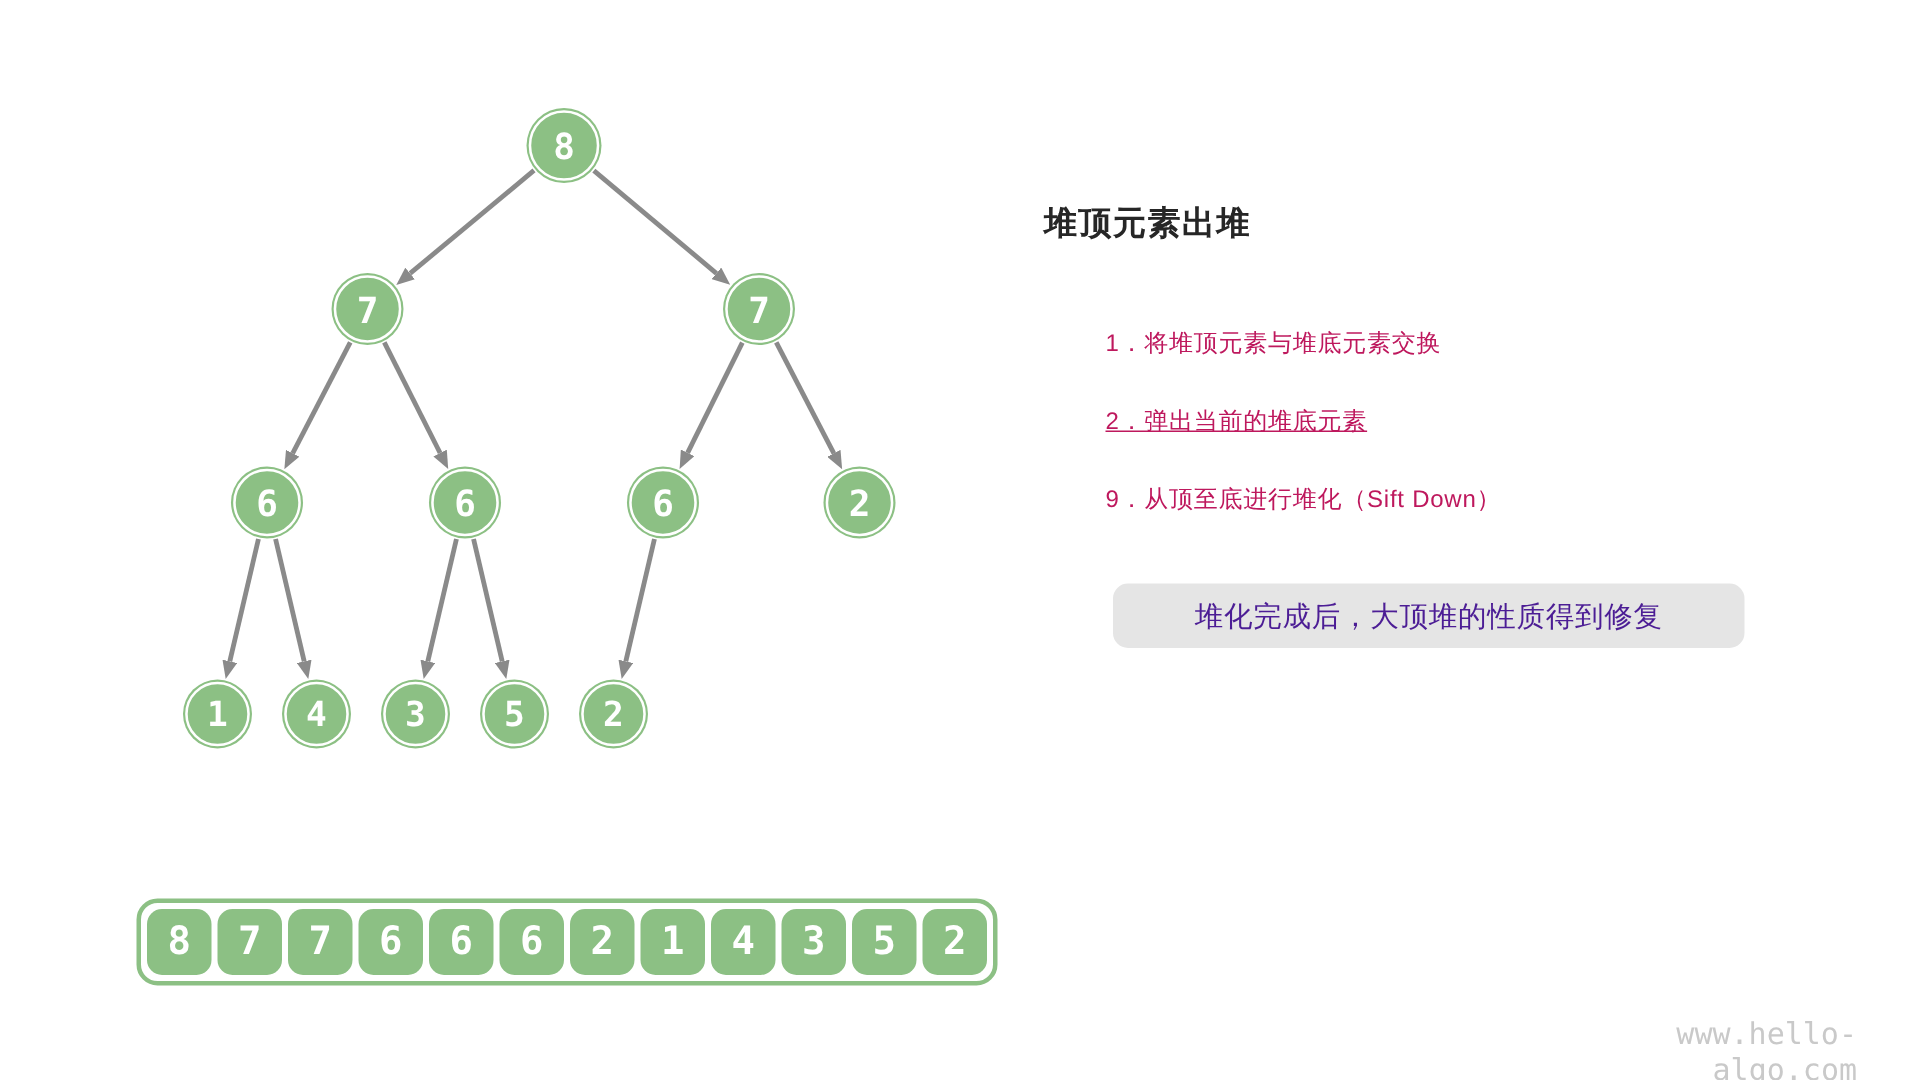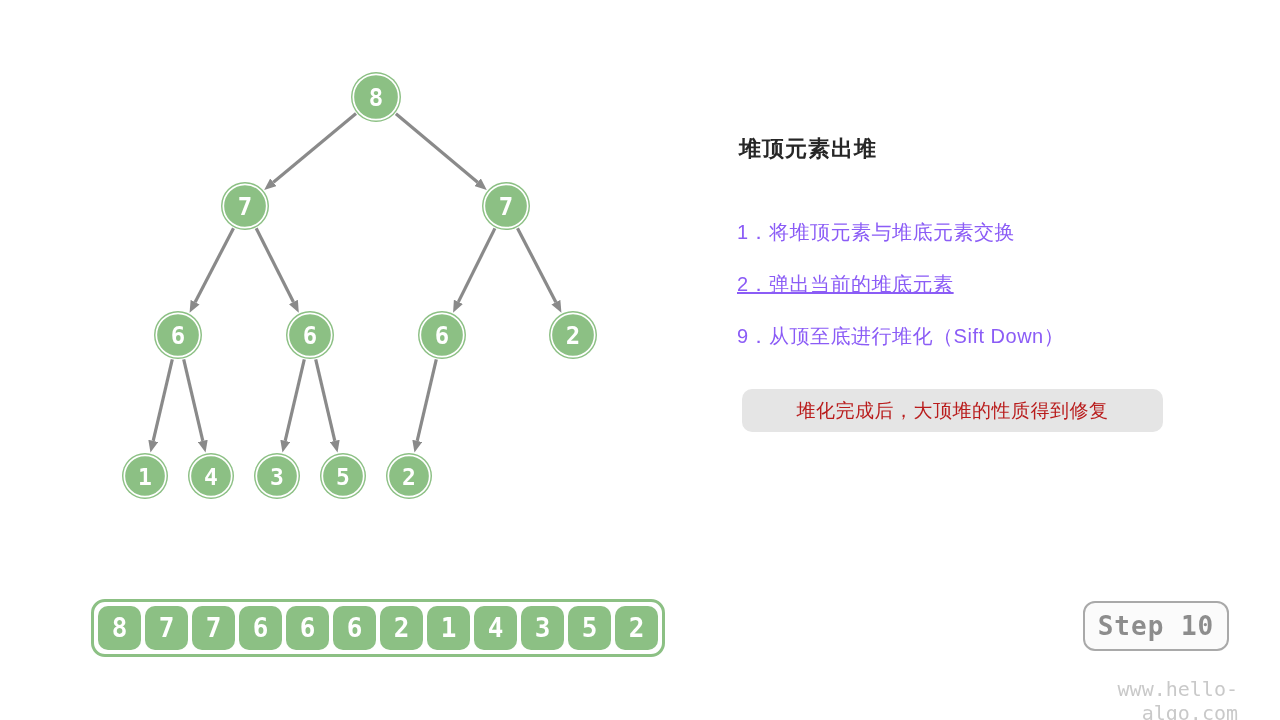--- a/index.html
+++ b/index.html
@@ -7,40 +7,40 @@
   body {
     font-family: "Liberation Sans", sans-serif;
     background: #ffffff;
     position: relative;
     overflow: hidden;
   }
   .stage { position: absolute; inset: 0; width: 1280px; height: 720px; }
   .tree-svg { position: absolute; left: 0; top: 0; width: 1280px; height: 720px; }
 
   .panel-title {
-    position: absolute; left: 739px; top: 134px;
+    position: absolute; left: 696px; top: 134px;
     font-size: 22px; font-weight: bold; color: #262626;
     letter-spacing: 1px;
   }
   .step-item {
     position: absolute; left: 737px;
-    font-size: 20px; color: #8b5cf6;
+    font-size: 16px; color: #be185d;
     letter-spacing: 0.5px; white-space: nowrap;
   }
   .step-1 { top: 219px; }
   .step-2 { top: 271px; text-decoration: underline; }
   .step-3 { top: 323px; }
 
   .note-callout {
     position: absolute; left: 742px; top: 389px;
     width: 421px; height: 43px;
     background: #e5e5e5; border-radius: 10px;
     display: flex; align-items: center; justify-content: center;
   }
-  .note-text { font-size: 19px; color: #b91c1c; letter-spacing: 0.5px; }
+  .note-text { font-size: 19px; color: #4c1d95; letter-spacing: 0.5px; }
 
   .heap-array {
     position: absolute; left: 91px; top: 599px;
     display: flex; gap: 4px;
     padding: 4px;
     border: 3px solid #8CC084;
     border-radius: 14px;
     background: #ffffff;
   }
   .array-cell {
@@ -177,16 +177,15 @@
     <div class="array-cell">6</div>
     <div class="array-cell">6</div>
     <div class="array-cell">2</div>
     <div class="array-cell">1</div>
     <div class="array-cell">4</div>
     <div class="array-cell">3</div>
     <div class="array-cell">5</div>
     <div class="array-cell">2</div>
   </div>
 
-  <div class="step-badge">Step 10</div>
 
   <div class="watermark">www.hello-algo.com</div>
 </div>
 
 </body></html>

